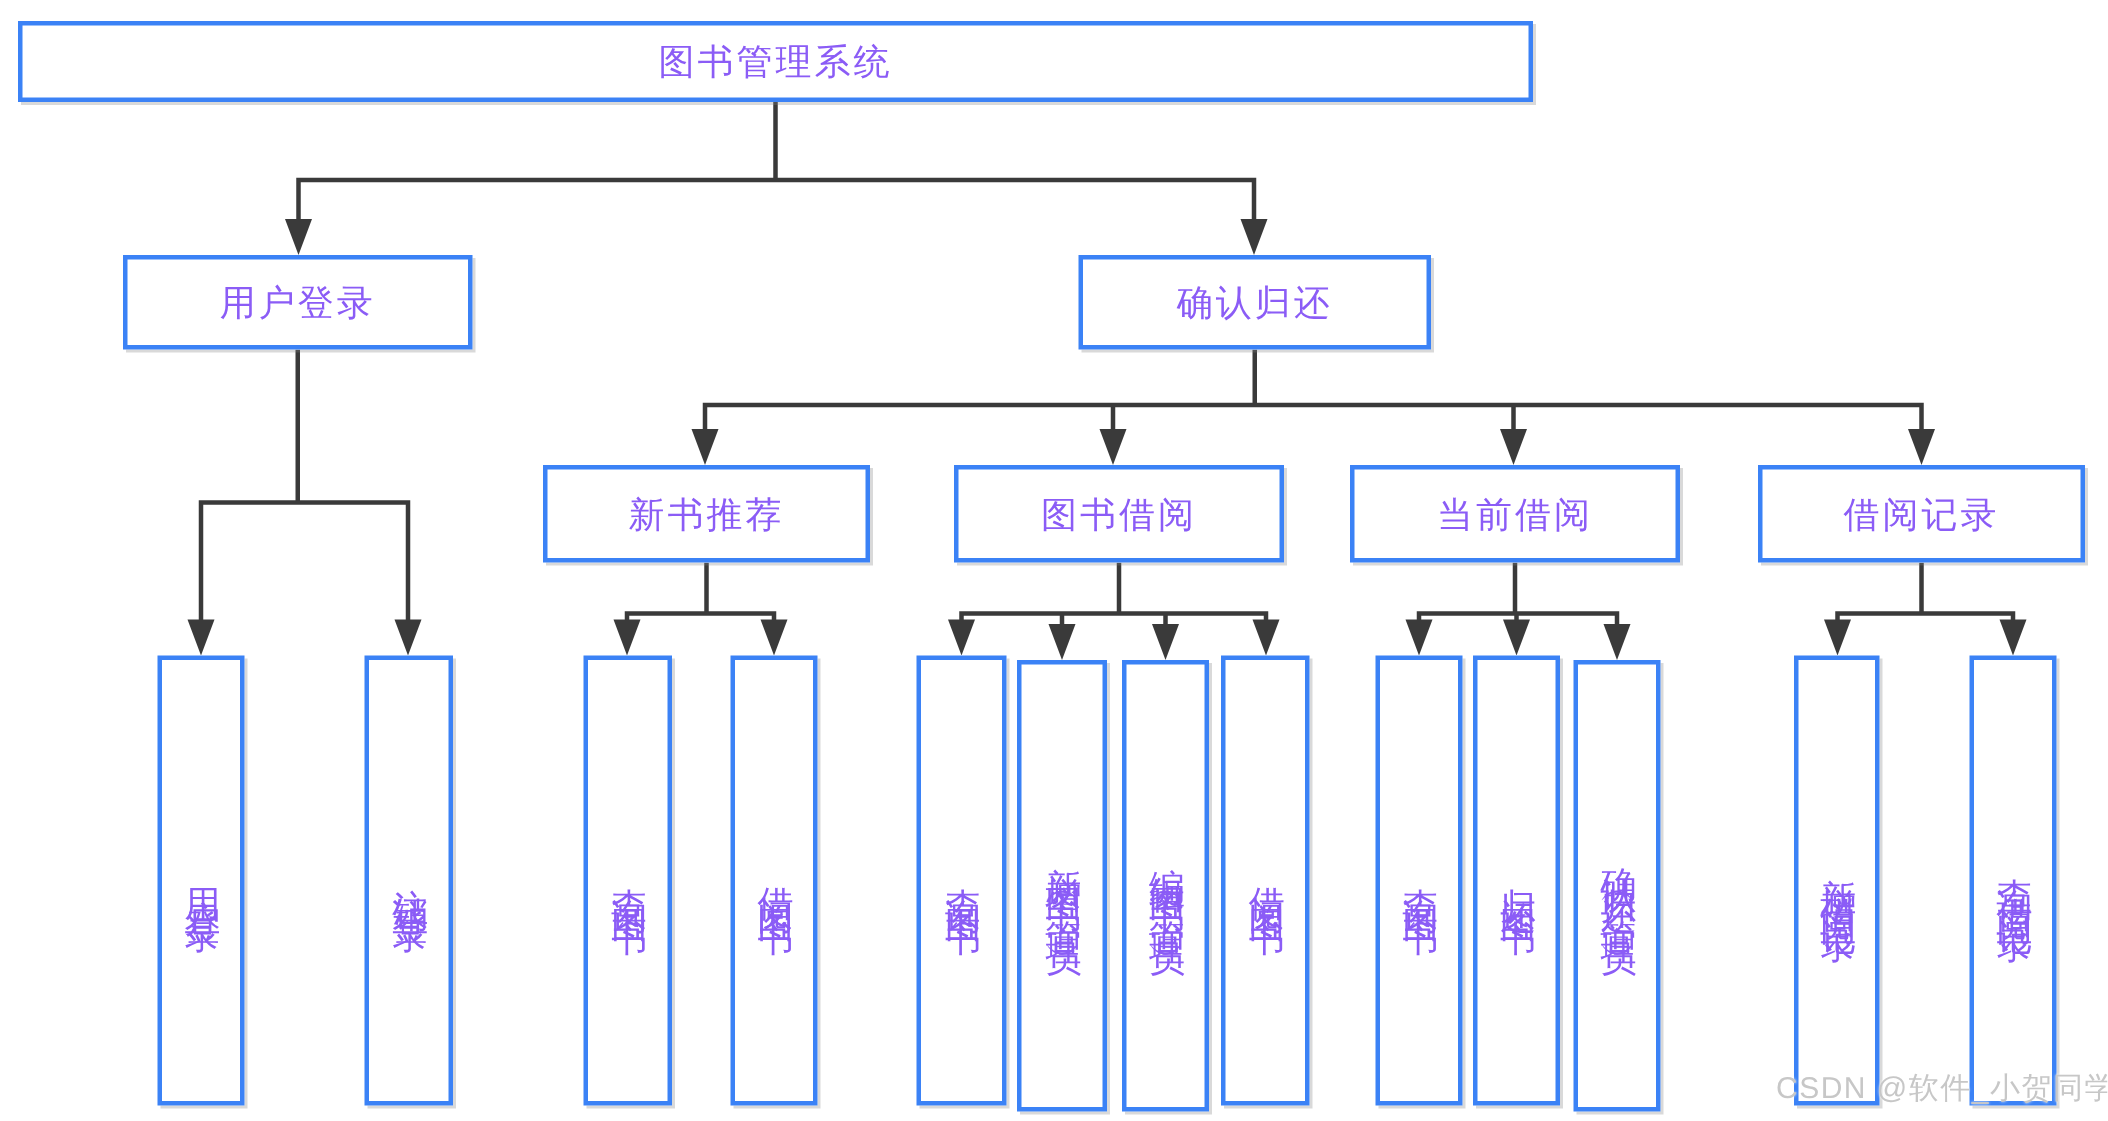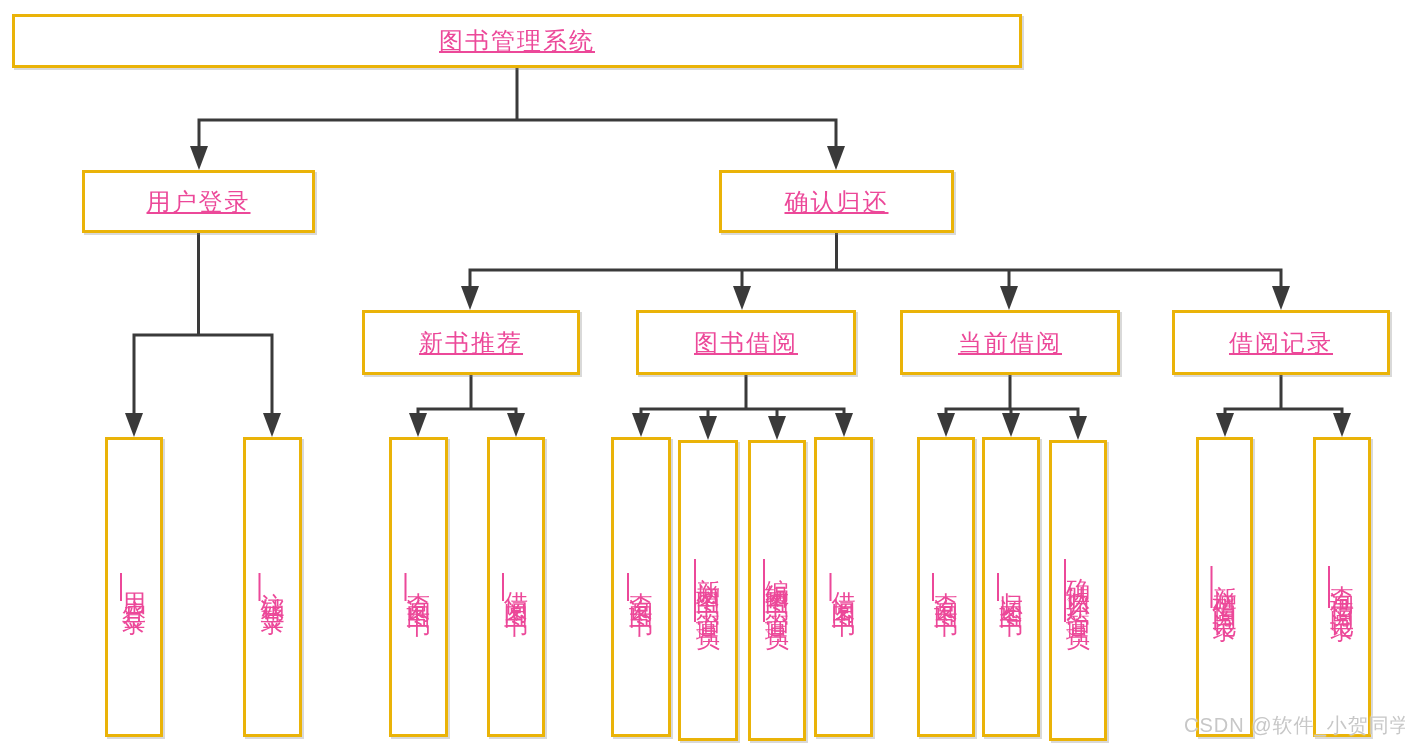--- a/index.html
+++ b/index.html
@@ -14,27 +14,26 @@
   }
   svg.connectors {
     position: absolute;
     left: 0; top: 0;
     width: 1405px; height: 747px;
     pointer-events: none;
   }
   .box {
     position: absolute;
     background: #ffffff;
-    border: 3px solid #eab308;
+    border: 3px solid #3b82f6;
     box-shadow: 2px 2px 0 rgba(130,130,130,0.30);
     display: flex;
     align-items: center;
     justify-content: center;
-    color: #ec4899;
-    text-decoration: underline;
+    color: #8b5cf6;
   }
   .hbox {
     font-size: 24px;
     letter-spacing: 2px;
     white-space: nowrap;
   }
   .vbox {
     writing-mode: vertical-rl;
     text-orientation: mixed;
     font-size: 24px;

